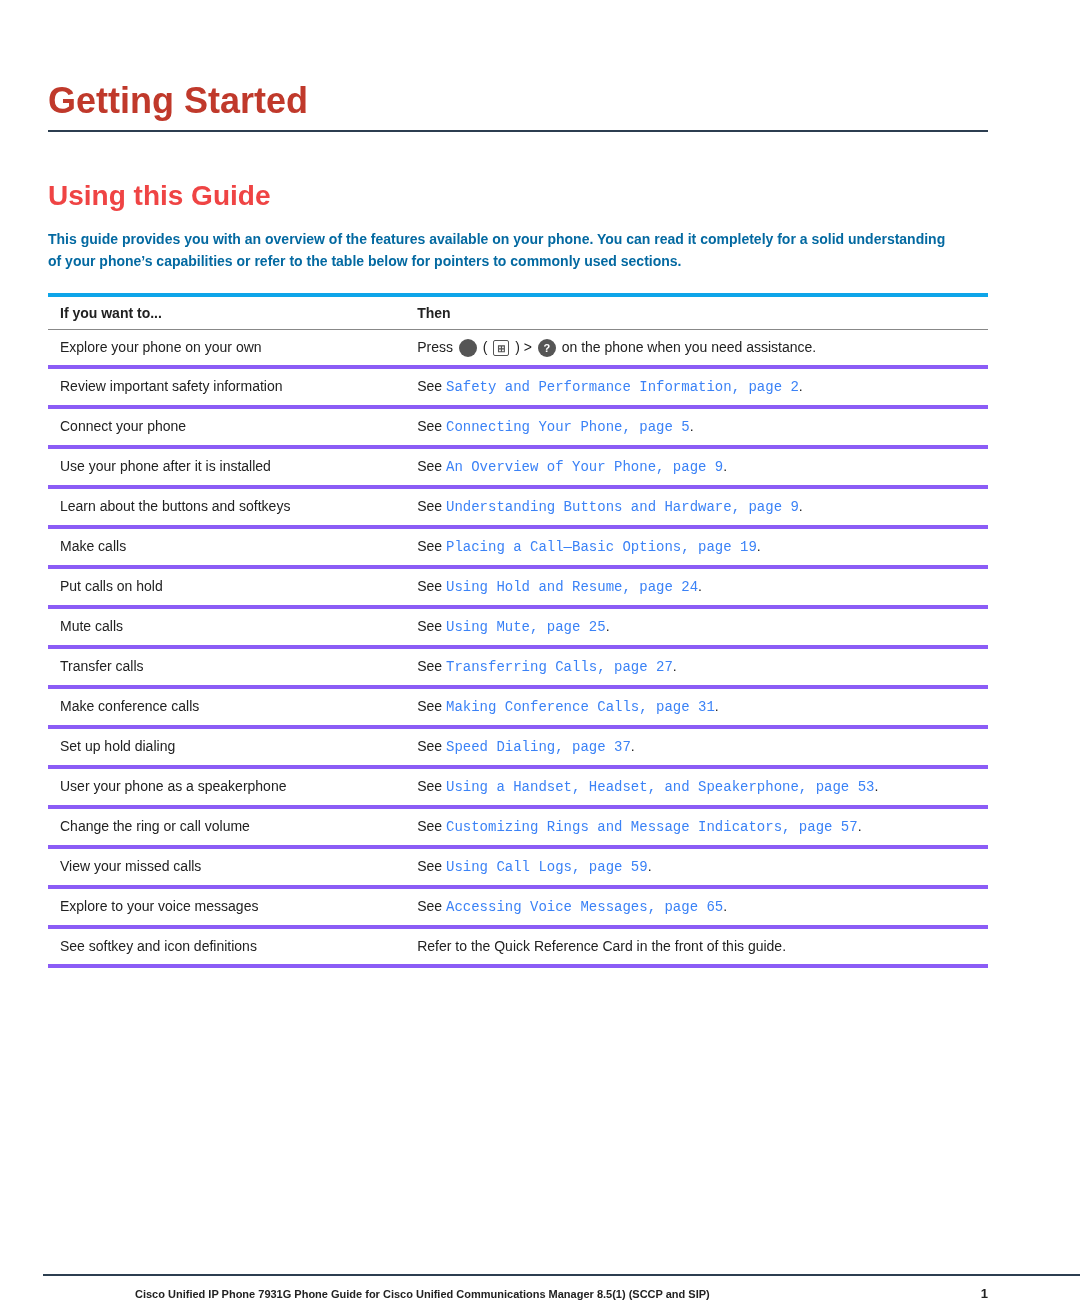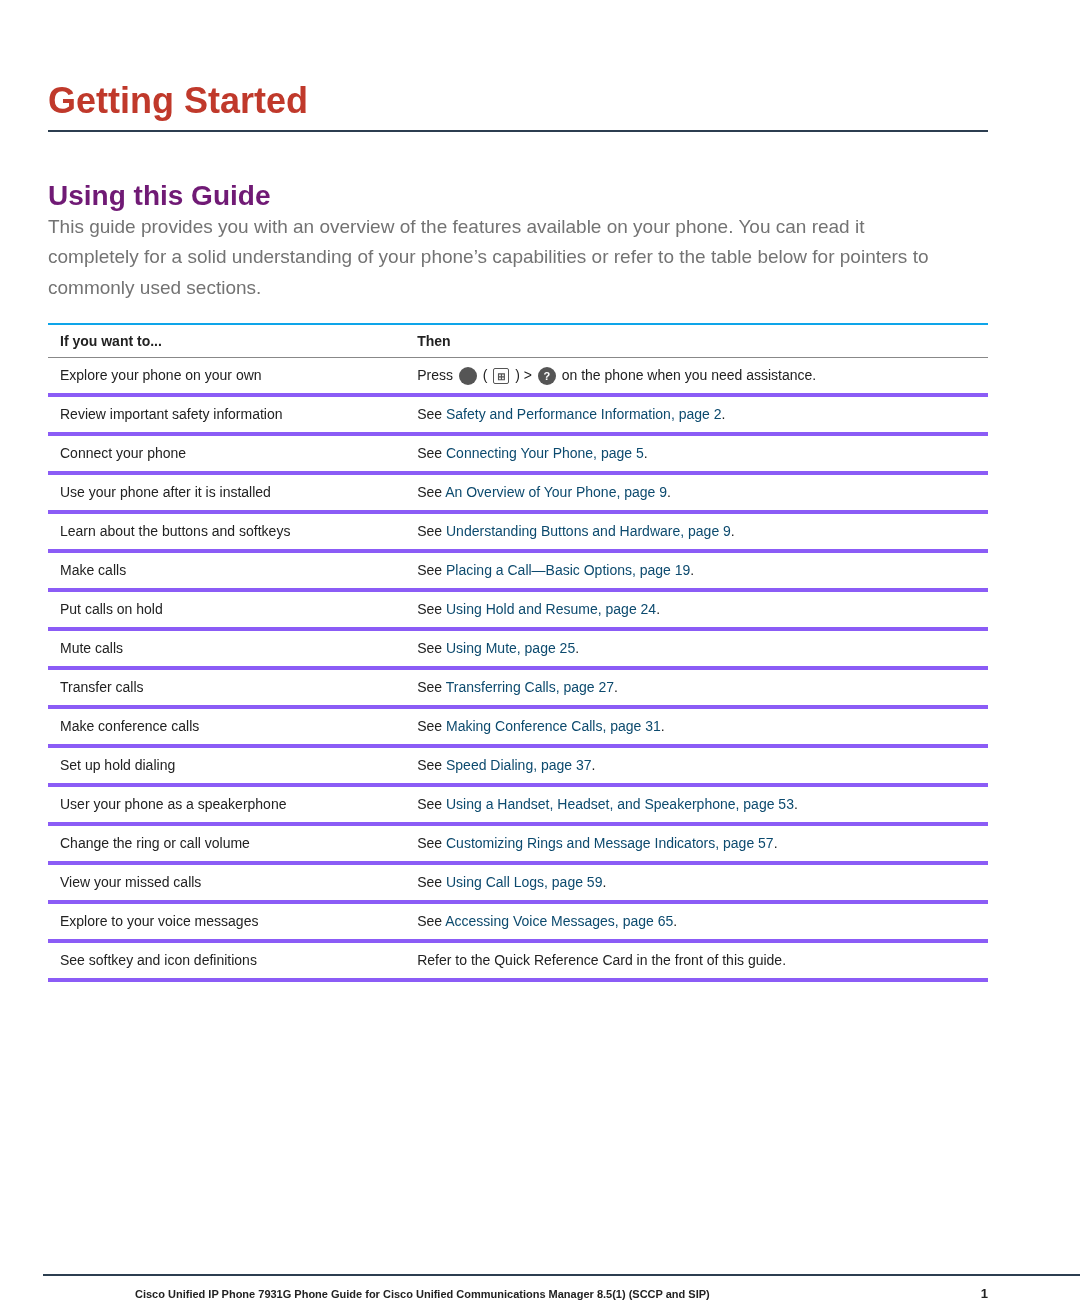--- a/index.html
+++ b/index.html
@@ -28,43 +28,45 @@
 
     .chapter-divider {
       border: none;
       border-top: 2px solid #2c3e50;
       margin-bottom: 48px;
     }
 
     .section-title {
       font-size: 28px;
       font-weight: bold;
-      color: #701a75;
+      color: #ef4444;
+      margin-bottom: 16px;
     }
 
     .intro-text {
-      font-size: 19px;
+      font-size: 14px;
       line-height: 1.6;
       margin-bottom: 20px;
       max-width: 900px;
-      color: #737373;
+      color: #0369a1;
+      font-weight: bold;
     }
 
     .guide-table {
       width: 100%;
       border-collapse: collapse;
       font-size: 14px;
     }
 
     .guide-table th {
       text-align: left;
       font-weight: bold;
       font-size: 14px;
       padding: 8px 12px;
-      border-top: 2px solid #0ea5e9;
+      border-top: 4px solid #0ea5e9;
       border-bottom: 1px solid #888;
       background: #fff;
       color: #222;
     }
 
     .guide-table th:first-child {
       width: 38%;
     }
 
     .guide-table td {
@@ -73,22 +75,23 @@
       border-bottom: 4px solid #8b5cf6;
       color: #222;
       line-height: 1.5;
     }
 
     .guide-table tr:first-child td {
       border-top: none;
     }
 
     .link-text {
-      color: #0c4a6e;
+      color: #3b82f6;
       text-decoration: none;
+      font-family: Liberation Mono, monospace;
     }
 
     .footer-bar {
       position: absolute;
       bottom: 0;
       left: 0;
       right: 0;
       border-top: 2px solid #2c3e50;
       padding: 10px 92px;
       display: flex;

